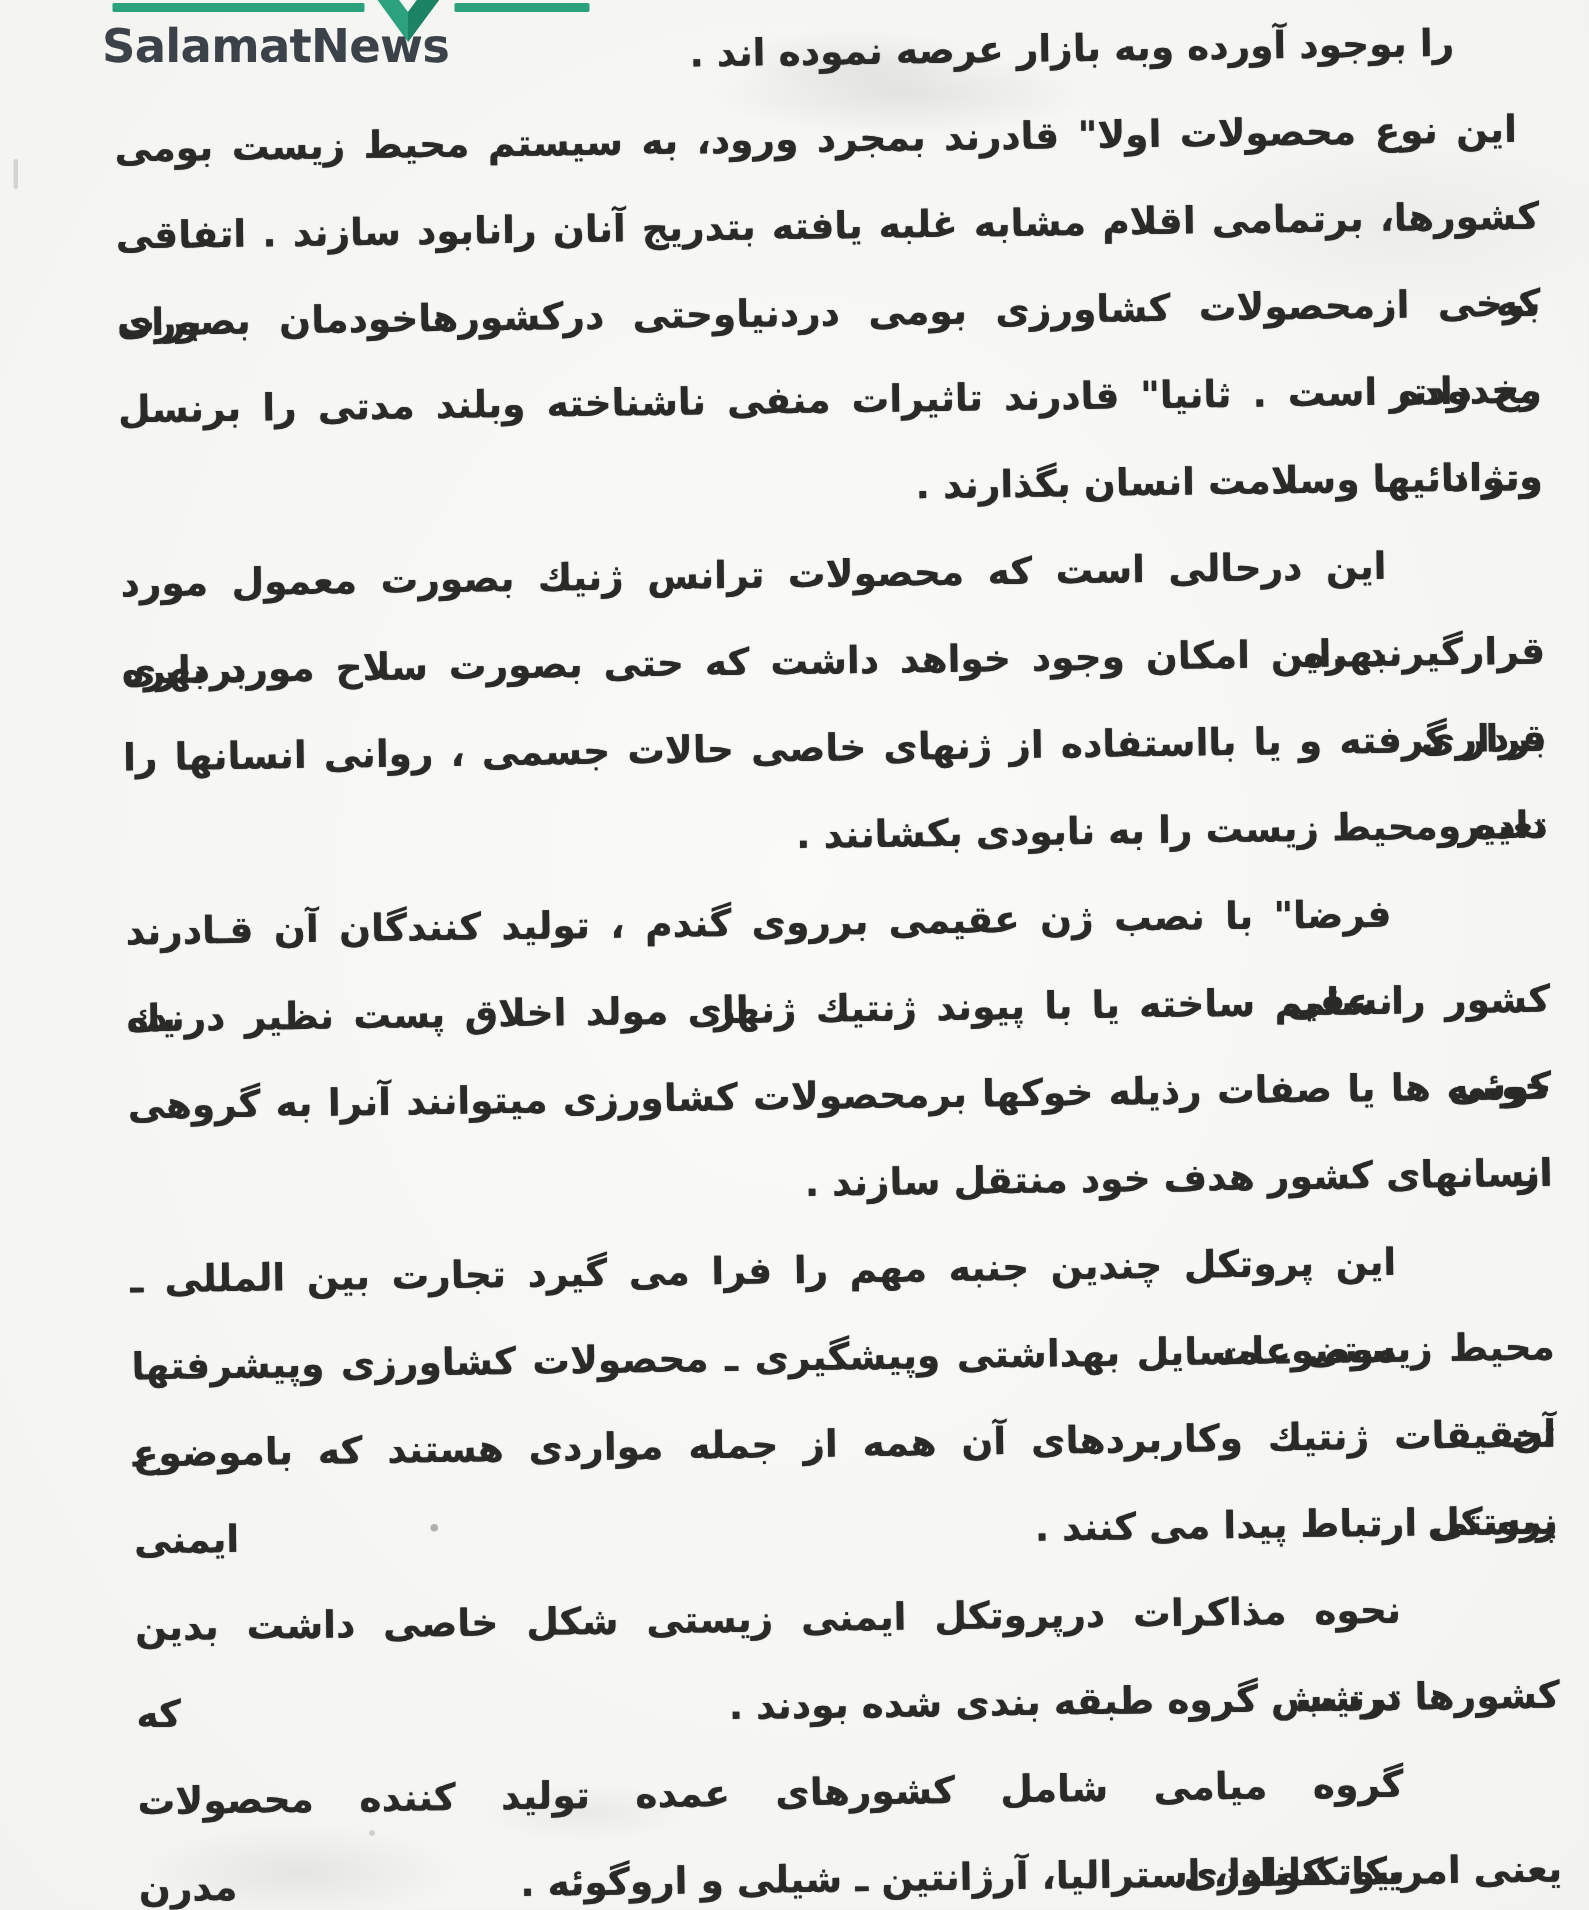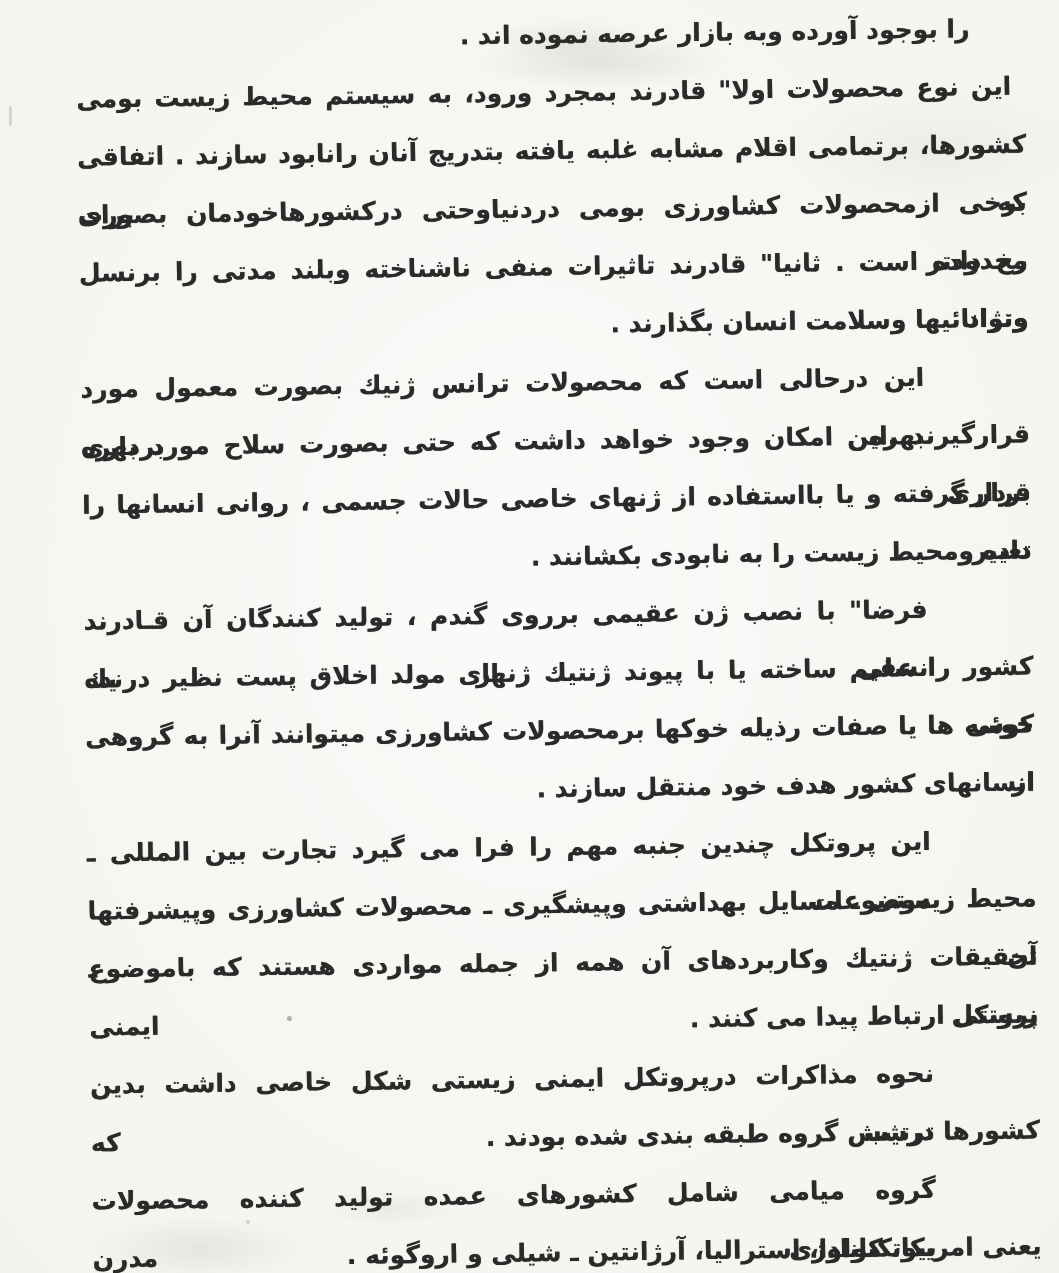--- a/index.html
+++ b/index.html
@@ -57,20 +57,29 @@
   .artifact{position:absolute;background:rgba(90,90,85,0.45);border-radius:50%;}
   .artifact.a1{left:287px;top:1016px;width:5px;height:5px;}
   .artifact.a2{left:246px;top:1220px;width:4px;height:4px;opacity:.5;}
   .artifact.a3{left:9px;top:106px;width:3px;height:20px;border-radius:2px;opacity:.45;}
 </style>
 </head>
 <body>
 
 <div class="page">
 
+  <header class="logo">
+    <div class="rule rule-left"></div>
+    <svg class="mark" viewBox="0 0 58 40" preserveAspectRatio="none">
+      <path d="M0,0 L14,0 L29,20 L44,0 L58,0 L29,40 Z" fill="#2ba17e"></path>
+      <path d="M29,20 L44,0 L52,9 L29,40 Z" fill="#1d8365"></path>
+    </svg>
+    <div class="rule rule-right"></div>
+    <div class="logo-text">SalamatNews</div>
+  </header>
 
   <main class="doc" id="doc">
       <div class="line fragment">را بوجود آورده وبه بازار عرصه نموده اند .</div>
       <div class="line start-sm">این نوع محصولات اولا" قادرند بمجرد ورود، به سیستم محیط زیست بومی</div>
       <div class="line body">کشورها، برتمامی اقلام مشابه غلبه یافته بتدریج آنان رانابود سازند . اتفاقی که برای</div>
       <div class="line body">برخی ازمحصولات کشاورزی بومی دردنیاوحتی درکشورهاخودمان بصورت محدودتر</div>
       <div class="line body">رخ داده است . ثانیا" قادرند تاثیرات منفی ناشناخته وبلند مدتی را برنسل ونژاد</div>
       <div class="line end">وتوانائیها وسلامت انسان بگذارند .</div>
       <div class="line start">این درحالی است که محصولات ترانس ژنیك بصورت معمول مورد بهره برداری</div>
       <div class="line body">قرارگیرند .این امکان وجود خواهد داشت که حتی بصورت سلاح مورد بهره برداری</div>

